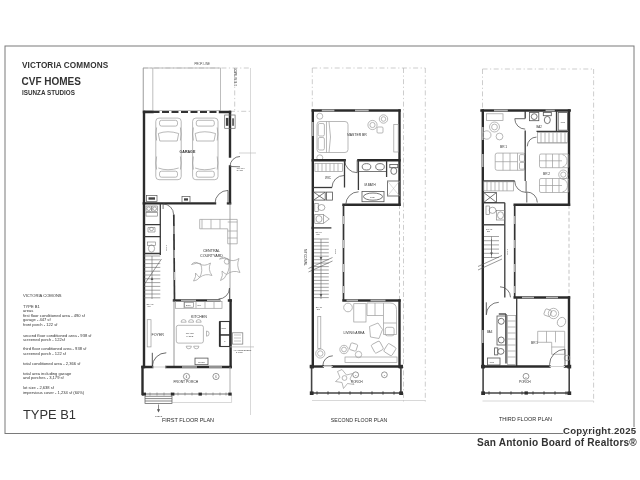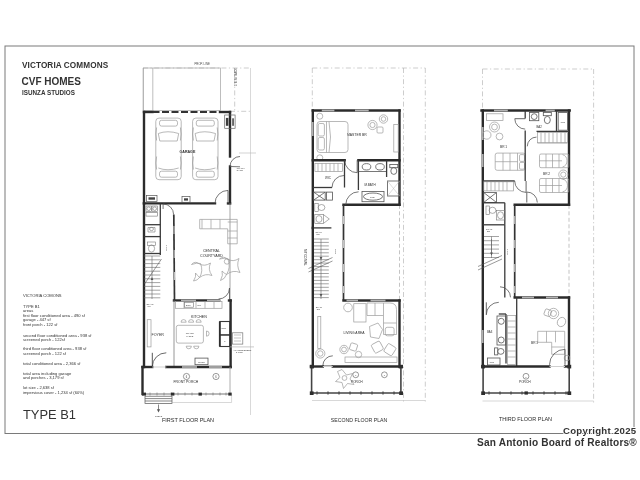--- a/index.html
+++ b/index.html
@@ -1,16 +1,16 @@
 <!DOCTYPE html>
 <html><head>
 <meta charset="utf-8">
 <style>
 html,body{margin:0;padding:0;background:#fff;}
-#sheet{position:relative;width:640px;height:480px;background:#fff;overflow:hidden;}
+#sheet{position:relative;width:640px;height:480px;background:#fff;overflow:hidden;border-radius:7px;}
 svg{position:absolute;top:0;left:0;}
 text{font-family:"Liberation Sans",sans-serif;fill:#333;}
 .wall{stroke:#2b2b2b;stroke-width:2.4;fill:none;stroke-linecap:square;}
 .wallthin{stroke:#3a3a3a;stroke-width:1.3;fill:none;}
 .part{stroke:#555;stroke-width:0.8;fill:none;}
 .furn{stroke:#9b9b9b;stroke-width:0.7;fill:none;}
 .furn2{stroke:#8a8a8a;stroke-width:0.6;fill:#fff;}
 .dash{stroke:#ababab;stroke-width:0.6;fill:none;stroke-dasharray:5 2.5 1.2 2.5;}
 .win{stroke:#b4b4b4;stroke-width:1.7;fill:none;}
 .lbl{fill:#2b2b2b;}

